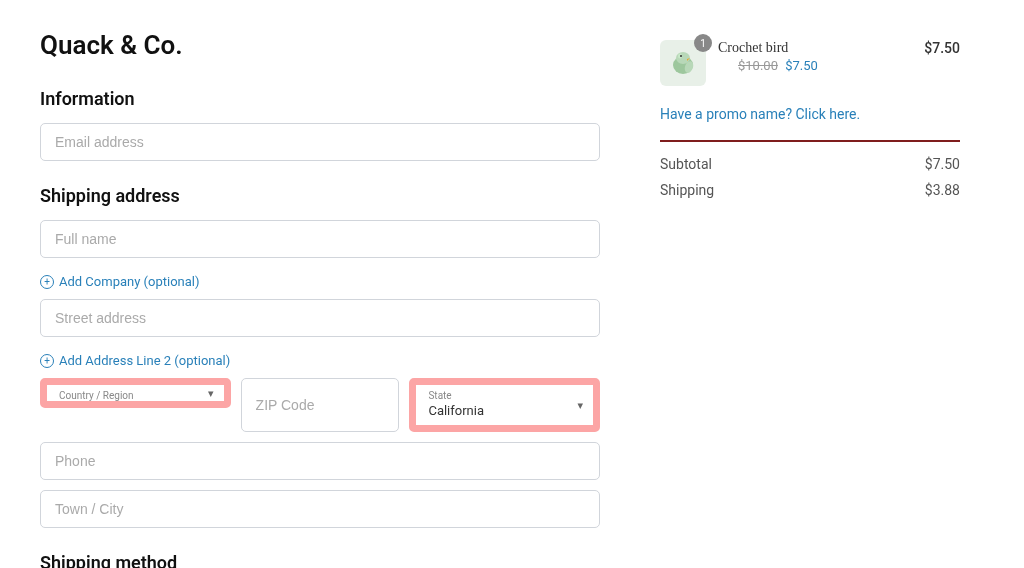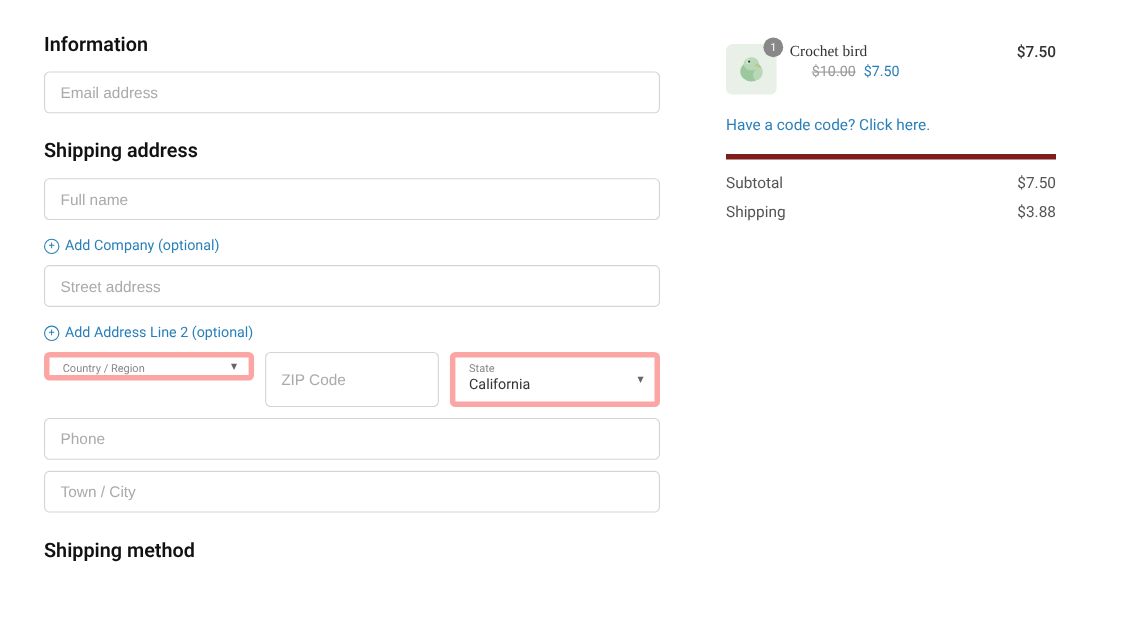--- a/index.html
+++ b/index.html
@@ -84,21 +84,21 @@
       flex: 1.2;
     }
     .address-row .zip-wrap {
       flex: 1;
     }
     .address-row .state-wrap {
       flex: 1.2;
     }
     .select-wrapper {
       position: relative;
-      border: 5px solid #fca5a5;
+      border: 7px solid #fca5a5;
       border-radius: 5px;
       background: #fff;
       overflow: hidden;
     }
     .select-label {
       font-size: 10px;
       color: #888;
       padding: 5px 12px 0 12px;
       display: block;
     }
@@ -202,21 +202,21 @@
       white-space: nowrap;
     }
     .promo-link {
       color: #2980b9;
       font-size: 14px;
       cursor: pointer;
       margin-bottom: 18px;
       display: block;
     }
     .order-summary {
-      border-top: 5px solid #7f1d1d;
+      border-top: 2px solid #7f1d1d;
       padding-top: 14px;
     }
     .summary-row {
       display: flex;
       justify-content: space-between;
       margin-bottom: 10px;
       font-size: 14px;
       color: #555;
     }
     .summary-row.total {
@@ -227,20 +227,21 @@
       font-size: 15px;
       color: #111;
     }
   </style>
 </head>
 <body>
 
 <div class="page-wrapper">
 
   <div class="left-col">
+    <h1 class="store-title">Quack &amp; Co.</h1>
 
     <div class="info-section">
       <h2 class="section-title">Information</h2>
       <div class="form-group">
         <input type="email" class="form-input" placeholder="Email address" style="">
       </div>
     </div>
 
     <div class="shipping-section">
       <h2 class="section-title">Shipping address</h2>
@@ -325,21 +326,21 @@
       <div class="item-details">
         <div class="item-name">Crochet bird</div>
         <div class="item-prices">
           <span class="item-original-price">$10.00</span>
           <span class="item-sale-price">$7.50</span>
         </div>
       </div>
       <div class="item-total">$7.50</div>
     </div>
 
-    <a class="promo-link">Have a code code? Click here.</a>
+    <a class="promo-link">Have a promo name? Click here.</a>
 
     <div class="order-summary">
       <div class="summary-row">
         <span>Subtotal</span>
         <span>$7.50</span>
       </div>
       <div class="summary-row">
         <span>Shipping</span>
         <span>$3.88</span>
       </div>

